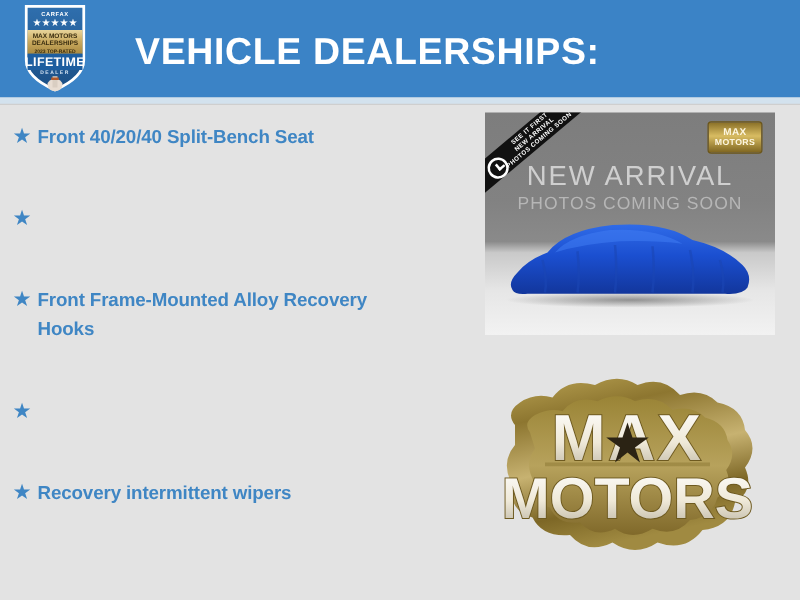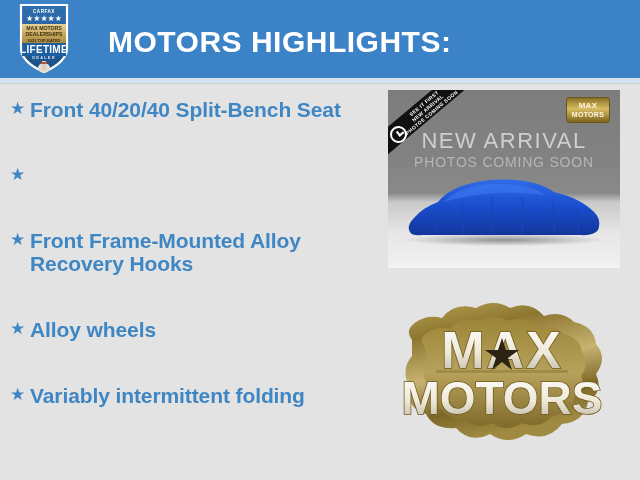--- a/index.html
+++ b/index.html
@@ -70,21 +70,21 @@
   .hl-star {
     color: #3f86c4;
     font-size: 17px;
     line-height: 22px;
     width: 20px;
     flex: 0 0 20px;
     text-align: left;
   }
   .hl-text {
     color: #3f86c4;
-    font-size: 21px;
+    font-size: 15px;
     font-weight: bold;
     line-height: 23px;
     letter-spacing: -0.1px;
   }
 
   
   .photo-card {
     position: absolute;
     left: 388px;
     top: 90px;
@@ -235,46 +235,45 @@
     <text x="26" y="40" text-anchor="middle" fill="#3b2e10" font-family="Liberation Sans, sans-serif" font-size="4" font-weight="bold">2023 TOP-RATED</text>
     <path d="M4 41 H48 V54 H4 Z" fill="#1d5ea0"></path>
     <text x="26" y="51" text-anchor="middle" fill="#ffffff" font-family="Liberation Sans, sans-serif" font-size="10" font-weight="bold" letter-spacing="0.3">LIFETIME</text>
     <text x="26" y="57" text-anchor="middle" fill="#cfe0f0" font-family="Liberation Sans, sans-serif" font-size="4" font-weight="bold" letter-spacing="1.2">DEALER</text>
     <ellipse cx="26" cy="66" rx="6" ry="5" fill="#e8ddd2"></ellipse>
     <rect x="24" y="59" width="4" height="9" fill="#d9cec2"></rect>
     <rect x="23" y="60" width="6" height="2" fill="#b35a2a"></rect>
   </svg>
 </div>
 
-<div class="page-title">MOTORS HIGHLIGHTS:</div>
+<div class="page-title">VEHICLE DEALERSHIPS:</div>
 
 <div class="highlights">
 
   <div class="hl-item">
     <span class="hl-star">★</span>
     <span class="hl-text">Front 40/20/40 Split-Bench Seat</span>
   </div>
 
   <div class="hl-item">
     <span class="hl-star">★</span>
   </div>
 
   <div class="hl-item" style="width:310px;">
     <span class="hl-star">★</span>
     <span class="hl-text">Front Frame-Mounted Alloy Recovery Hooks</span>
   </div>
 
   <div class="hl-item">
     <span class="hl-star">★</span>
-    <span class="hl-text">Alloy wheels</span>
   </div>
 
   <div class="hl-item">
     <span class="hl-star">★</span>
-    <span class="hl-text">Variably intermittent folding</span>
+    <span class="hl-text">Recovery intermittent wipers</span>
   </div>
 
 </div>
 
 <div class="photo-card">
 
   <div class="photo-ribbon">
     <span>SEE IT FIRST</span>
     <span>NEW ARRIVAL</span>
     <span>PHOTOS COMING SOON</span>

